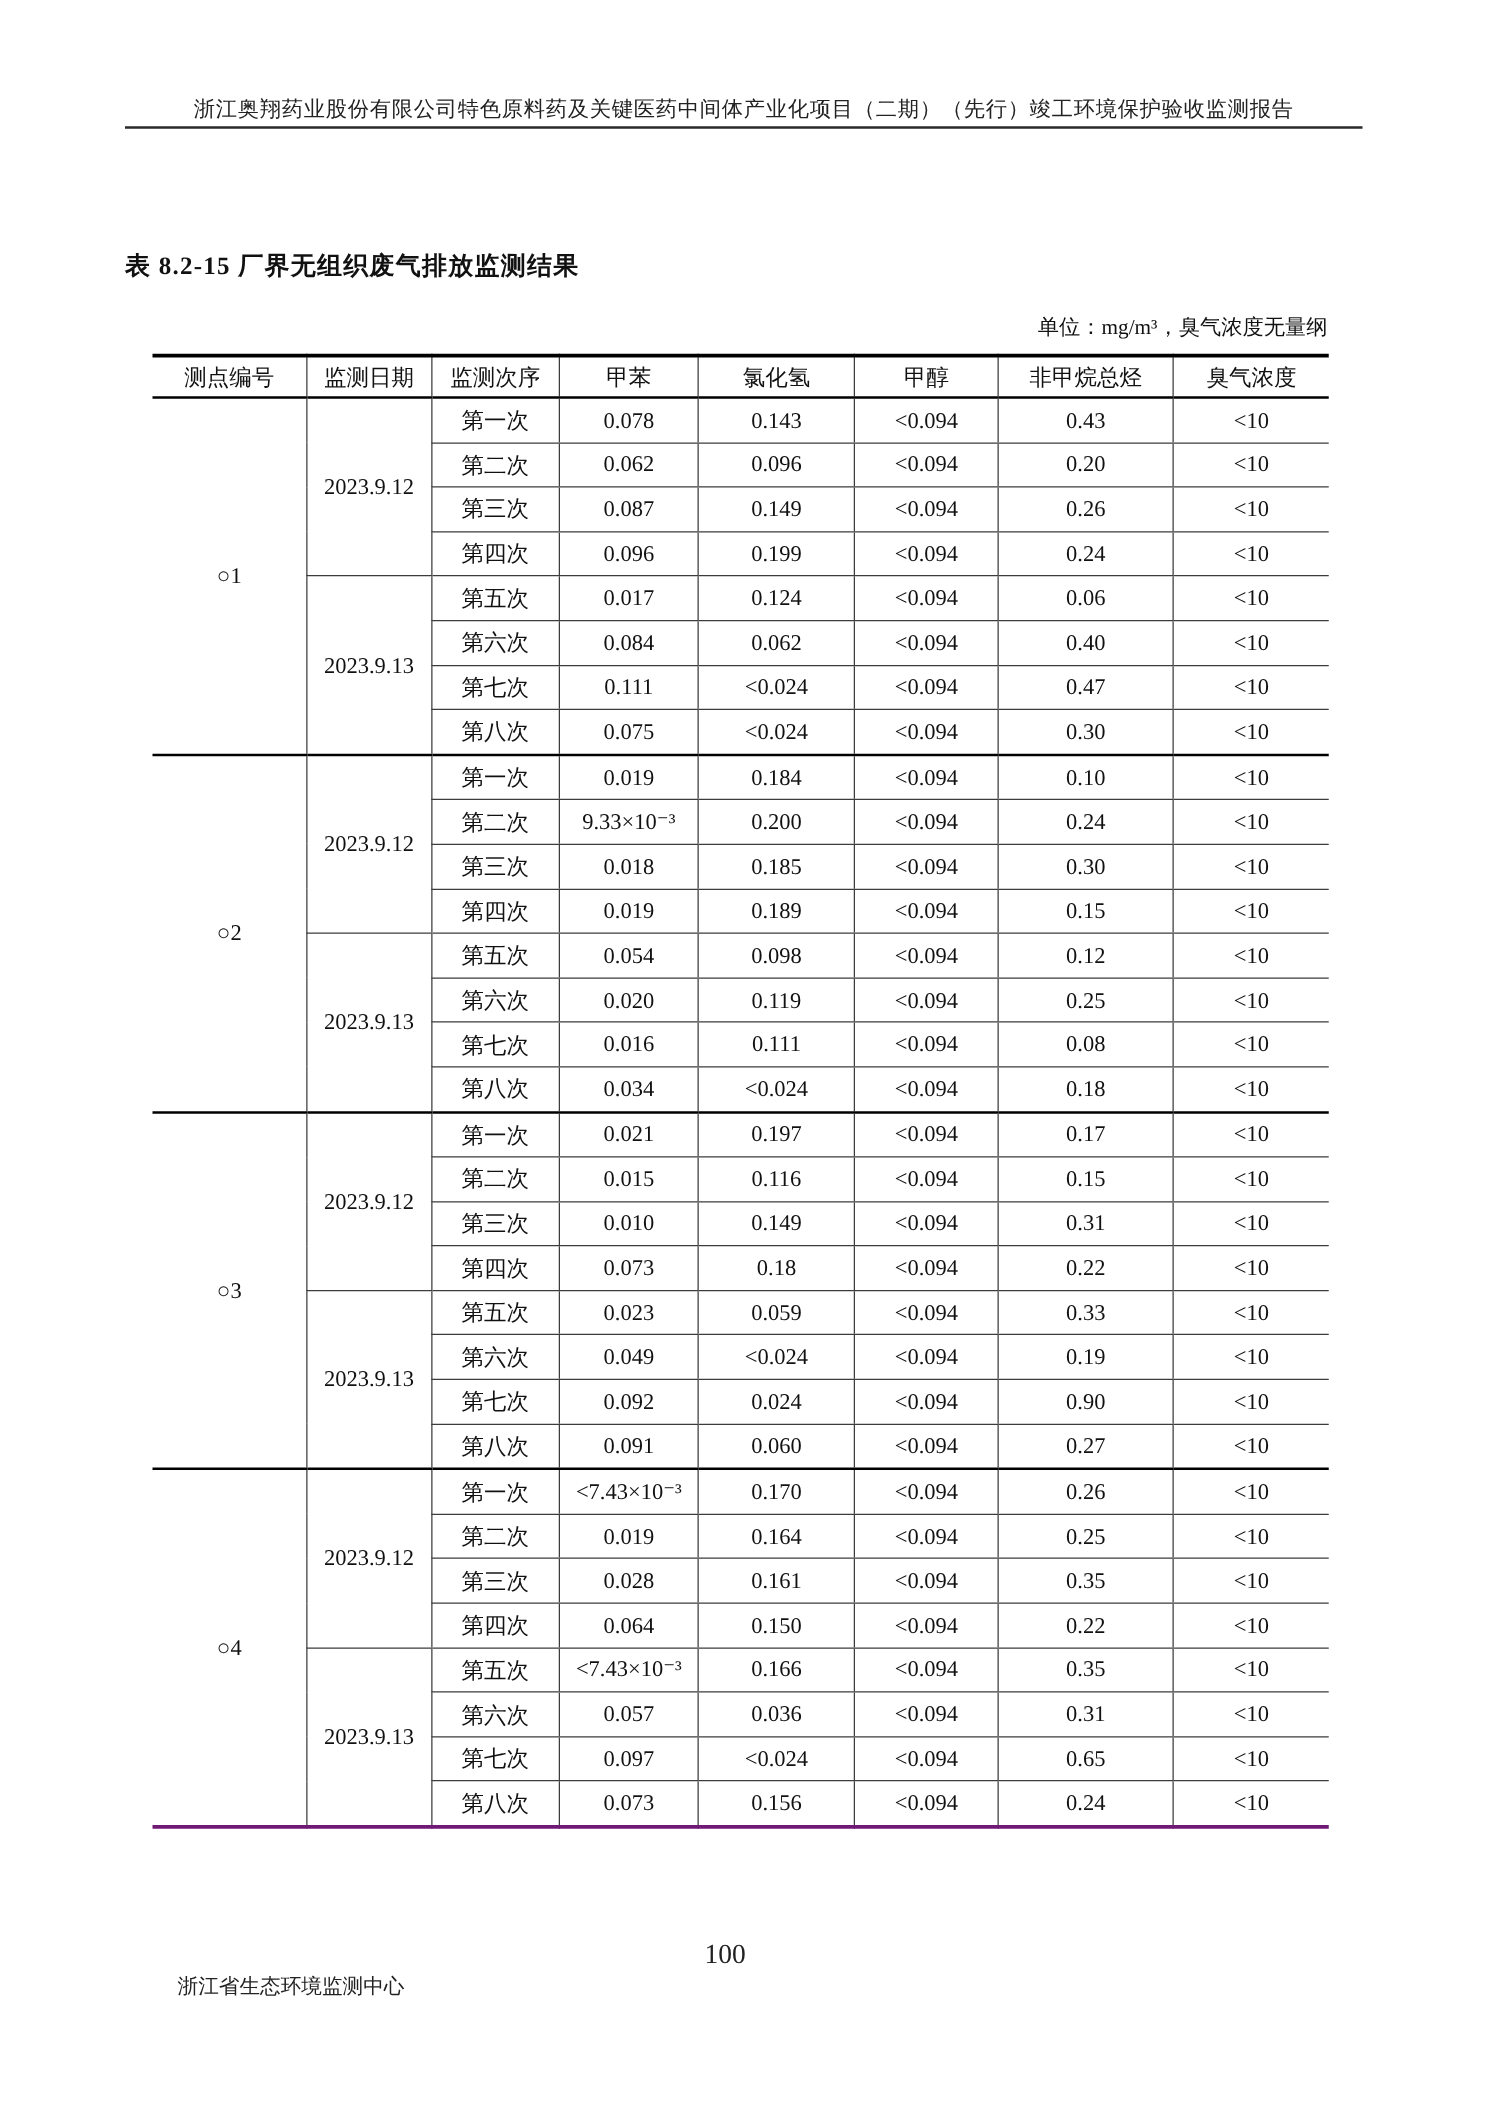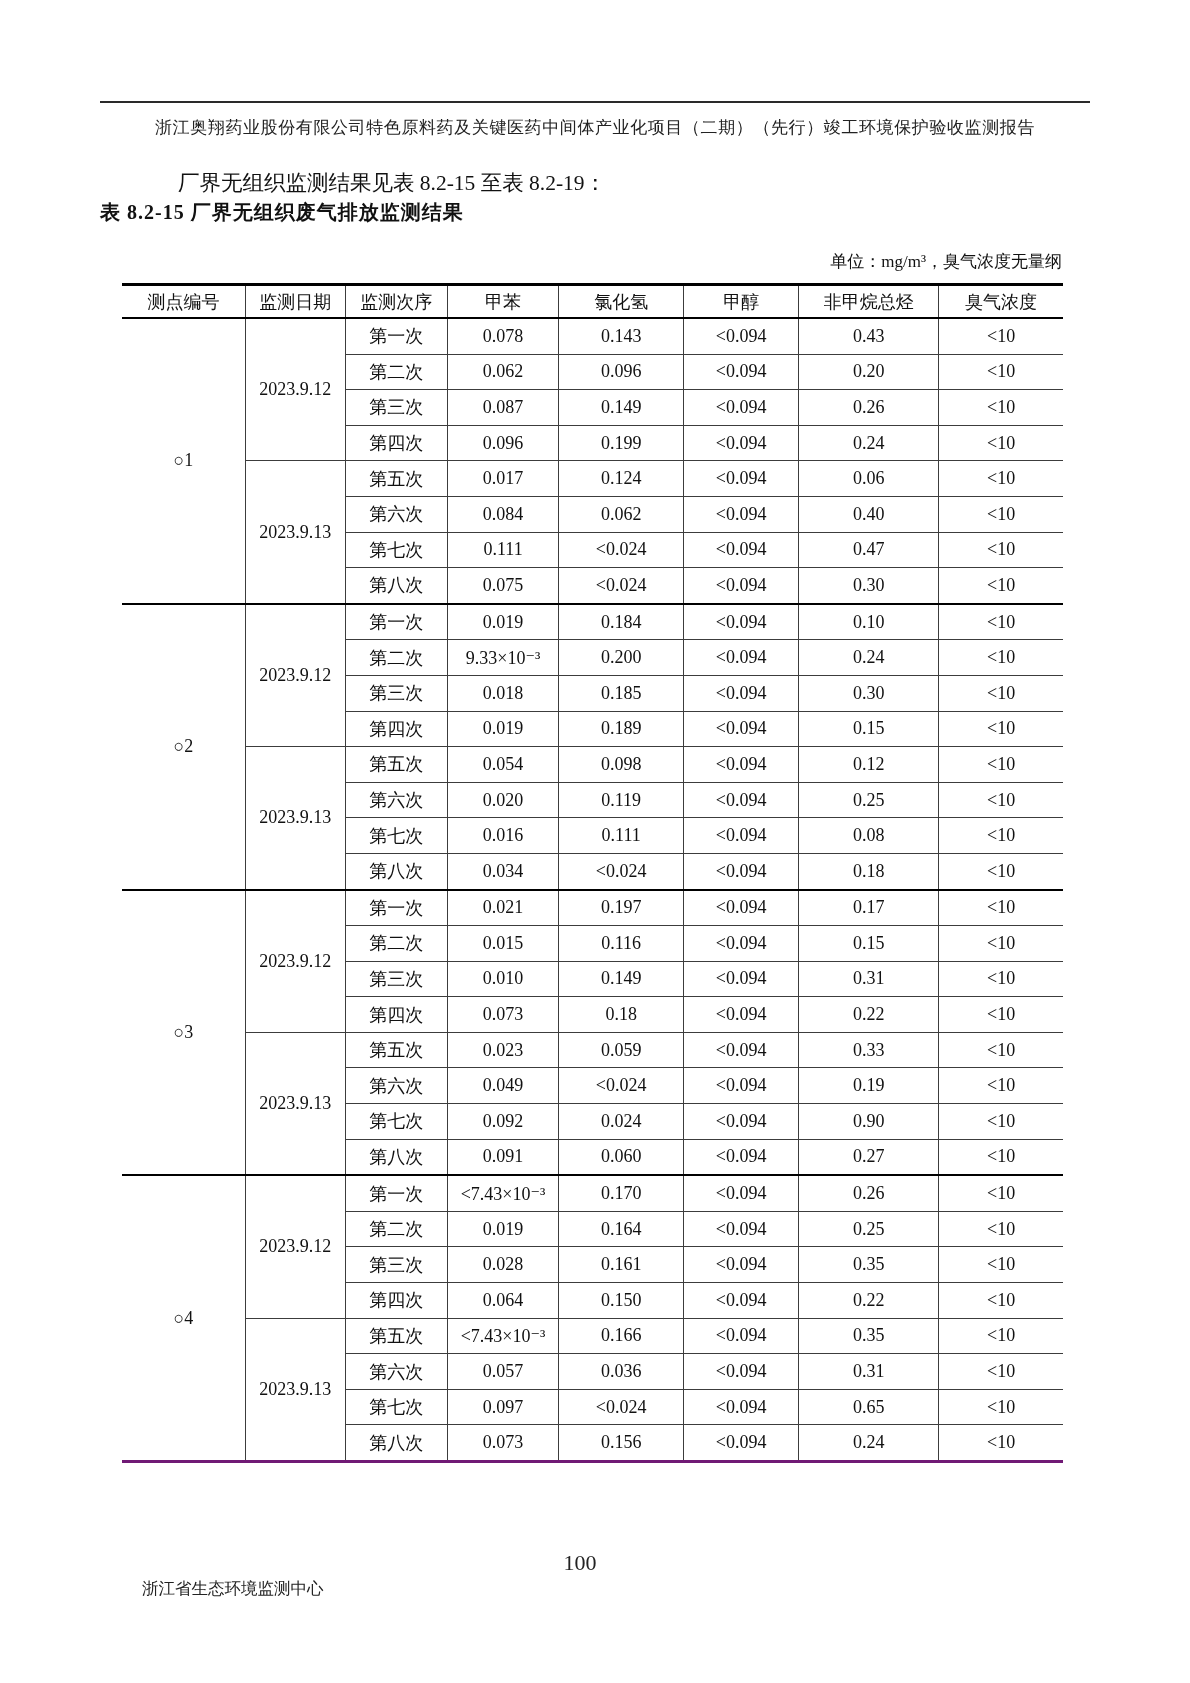--- a/index.html
+++ b/index.html
@@ -8,21 +8,21 @@
     width:1190px;height:1683px;
     background:#ffffff;
     font-family:"Liberation Serif","DejaVu Serif",serif;
     color:#1c1c1c;
     overflow:hidden;
   }
   
   .running-header{
     position:absolute;left:100px;right:100px;top:76px;
     font-size:17px;letter-spacing:.6px;text-align:center;
-    color:#222;white-space:nowrap;margin-top:40px;
+    color:#222;white-space:nowrap;
   }
   .header-rule{
     position:absolute;left:100px;right:100px;top:101px;
     border-bottom:2.5px solid #2a2a2a;height:0;
   }
   
   .intro{
     position:absolute;left:122px;right:100px;top:146px;
     font-size:21.5px;text-indent:2.6em;color:#111;
   }
@@ -68,21 +68,20 @@
   }
 </style>
 </head>
 <body>
 
 <div class="page">
 
   <div class="running-header">浙江奥翔药业股份有限公司特色原料药及关键医药中间体产业化项目（二期）（先行）竣工环境保护验收监测报告</div>
   <div class="header-rule"></div>
 
-  <p class="intro">厂界无组织监测结果见表 8.2-15 至表 8.2-19：</p>
 
   <div class="table-title">表 8.2-15 厂界无组织废气排放监测结果</div>
 
   <div class="unit-note">单位：mg/m³，臭气浓度无量纲</div>
 
   <div class="table-wrap">
     <table>
       <colgroup>
         <col style="width:13.1%">
         <col style="width:10.6%">

